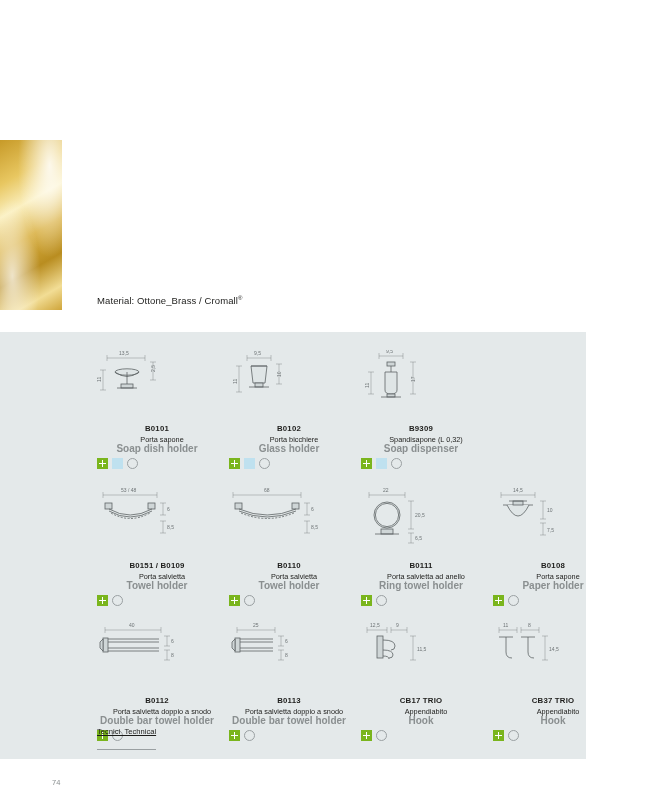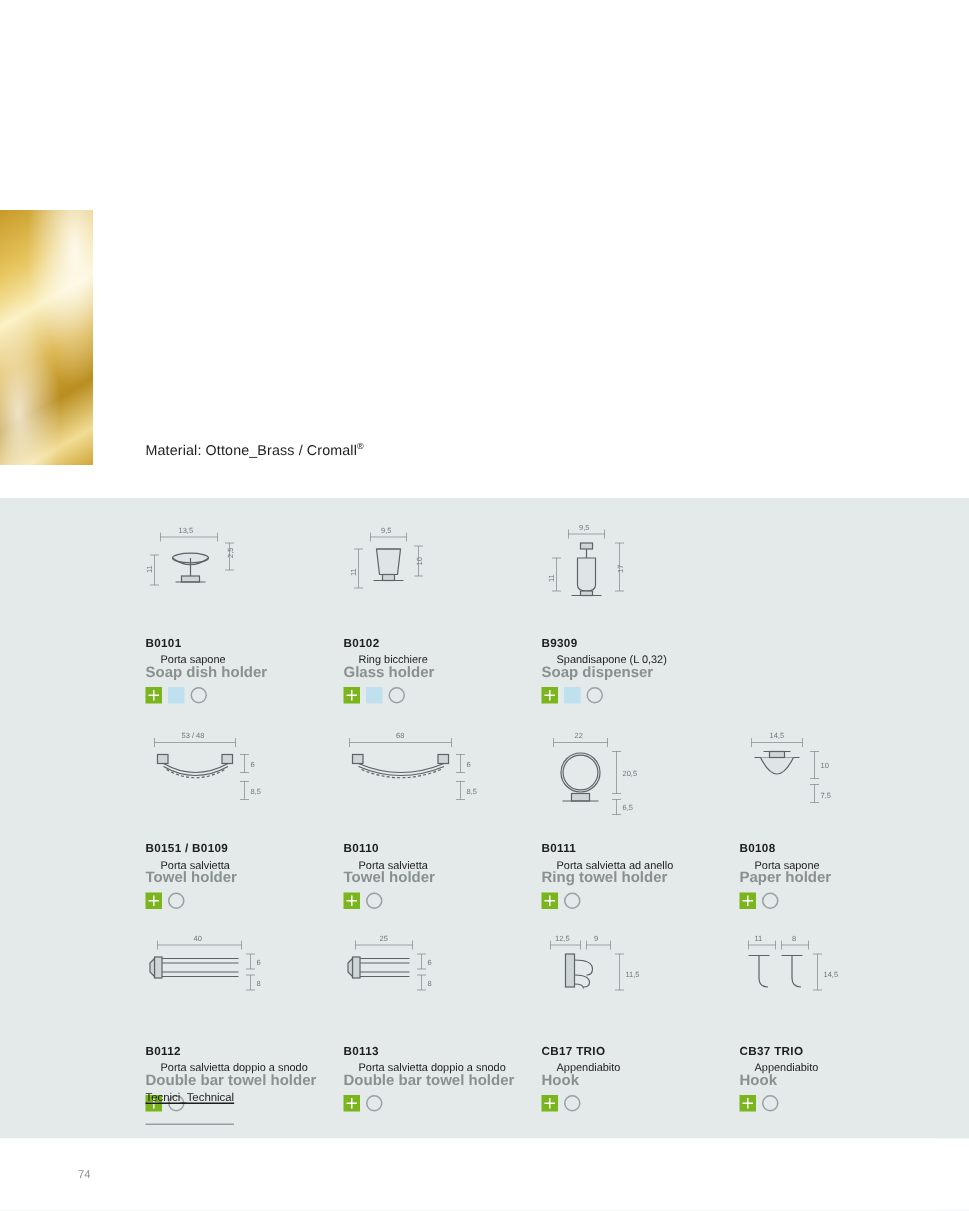--- a/index.html
+++ b/index.html
@@ -63,23 +63,24 @@
   }
   .material-line sup {
     font-size: 6px;
     vertical-align: super;
   }
 
   
   .panel {
     position: absolute;
     left: 0; top: 332px;
-    width: 646px;
+    width: 586px;
     height: 427px;
     background: #e4e9ea;
+    text-align: center;
   }
 
   .grid-row {
     position: absolute;
     left: 0;
     width: 646px;
   }
   .row-1 { top: 18px; }
   .row-2 { top: 155px; }
   .row-3 { top: 290px; }
@@ -263,21 +264,21 @@
           <text class="dimtext" x="8" y="34" transform="rotate(-90 8 34)">11</text>
           <g stroke="#5d6365" stroke-width="0.8" fill="none">
             <path d="M22 16 L24 33 L36 33 L38 16 Z" fill="#dfe5e6"></path>
             <line x1="22" y1="16" x2="38" y2="16"></line>
             <rect x="26" y="33" width="8" height="4" fill="#cfd6d7"></rect>
             <line x1="20" y1="37" x2="40" y2="37"></line>
           </g>
         </svg>
       </div>
       <div class="code">B0102</div>
-      <div class="desc-it">Ring bicchiere</div>
+      <div class="desc-it">Porta bicchiere</div>
       <div class="desc-en">Glass holder</div>
       <div class="swatches">
         <span class="sw sw-green"></span>
         <span class="sw sw-blue"></span>
         <span class="sw sw-circle"></span>
       </div>
     </div>
 
     <div class="cell col-3">
       <div class="drawing">

